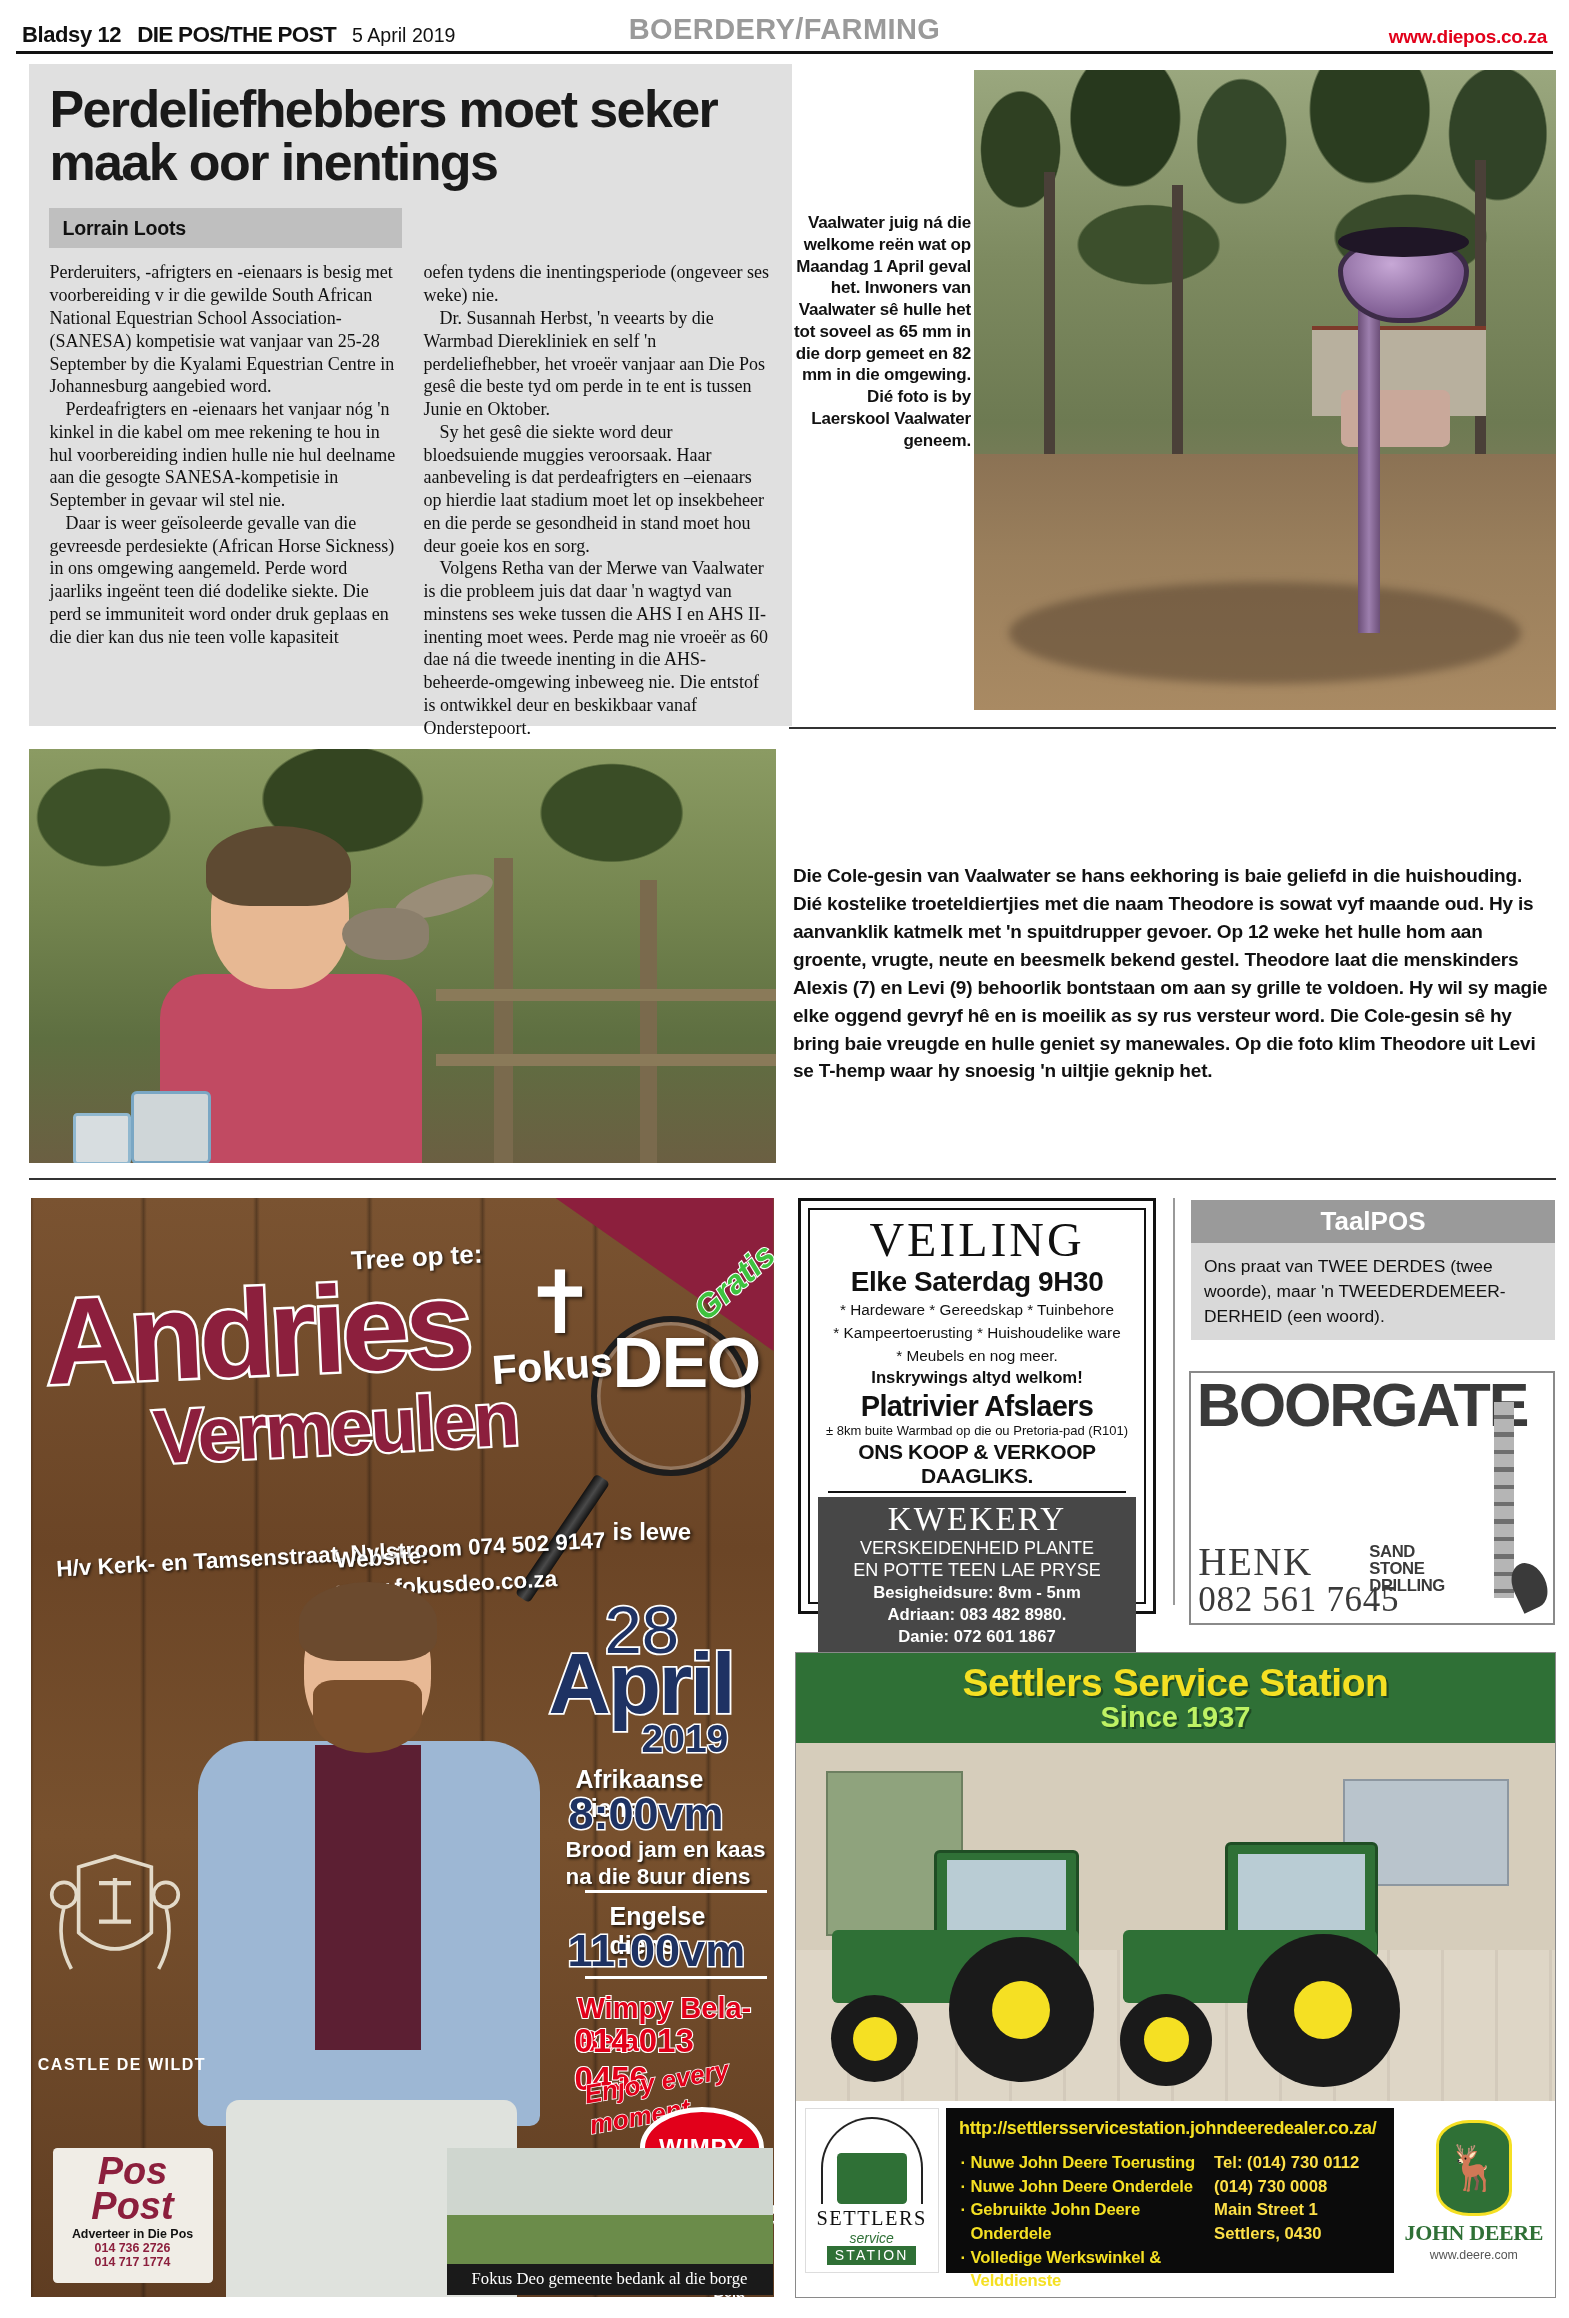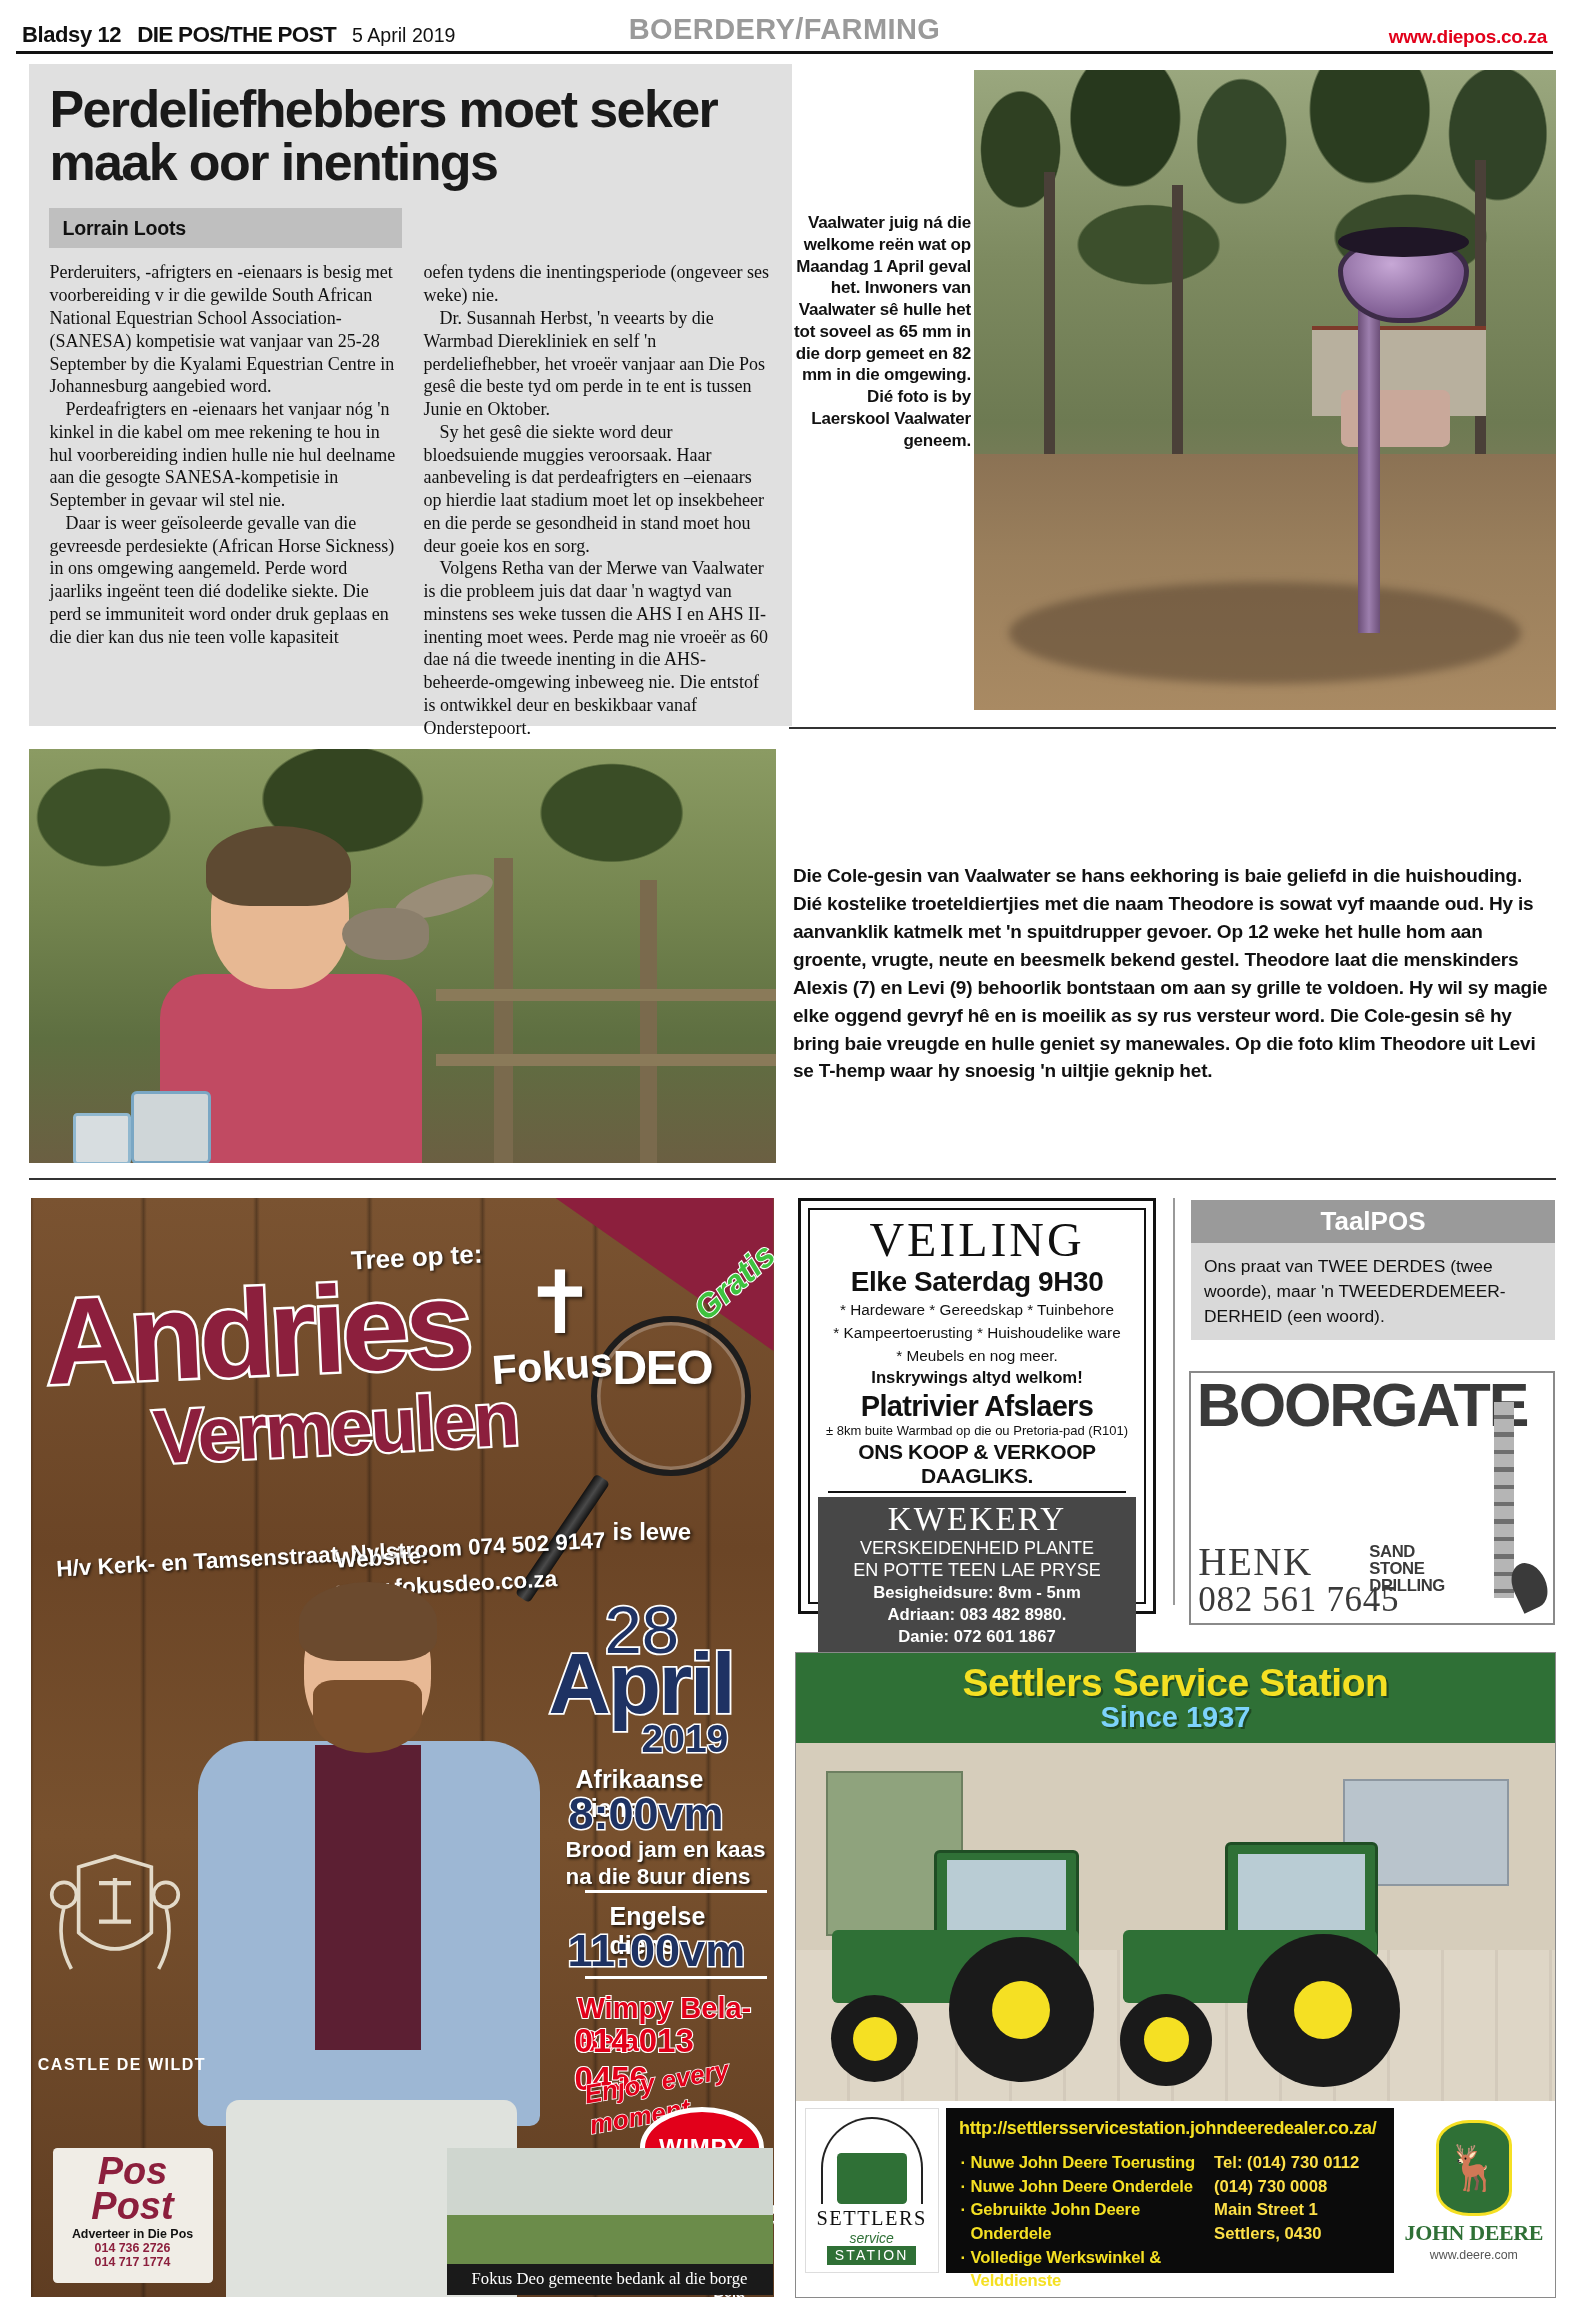--- a/index.html
+++ b/index.html
@@ -154,22 +154,22 @@
   }
   .vermeulen {
     position: absolute; left: 122px; top: 186px; font-size: 76px; font-weight: bold;
     color: #8c1f3d; -webkit-text-stroke: 4.4px #fff; paint-order: stroke fill;
     letter-spacing: -2.2px; transform: rotate(-3deg);
   }
   .cross { position: absolute; left: 493px; top: 61px; color: #fff; font-size: 87px;
     font-weight: 300; line-height: 1; text-shadow: 2.2px 2.2px 3.6px rgba(0,0,0,.6); }
   .fokus { position: absolute; left: 461px; top: 145px; color: #fff; font-weight: bold;
     font-size: 41px; transform: rotate(-4deg); text-shadow: 1.5px 1.5px 2.9px rgba(0,0,0,.6); }
-  .deo { position: absolute; left: 582px; top: 142px; color: #fff; font-weight: bold;
-    font-size: 48px; letter-spacing: -1.5px; text-shadow: 2.2px 2.2px 4.4px rgba(0,0,0,.6); }
+  .deo { position: absolute; left: 582px; top: 125px; color: #fff; font-weight: bold;
+    font-size: 70px; letter-spacing: -1.5px; text-shadow: 2.2px 2.2px 4.4px rgba(0,0,0,.6); }
   .magnifier { position: absolute; left: 560px; top: 118px; width: 160px; height: 160px;
     border: 6.5px solid #1d1d1d; border-radius: 50%; box-shadow: inset 0 0 0 3.6px rgba(255,255,255,.25); }
   .mag-handle { position: absolute; left: 523px; top: 268px; width: 17.4px; height: 145px;
     background: linear-gradient(90deg,#111,#4a4a4a,#111); transform: rotate(34deg); border-radius: 4.4px; }
   .islewe { position: absolute; left: 582px; top: 320px; color: #fff; font-weight: bold;
     font-size: 24px; text-shadow: 2.2px 2.2px 3.6px rgba(0,0,0,.65); }
   .addr1 { position: absolute; left: 25px; top: 342px; color: #fff; font-weight: bold;
     font-size: 22.5px; line-height: 1.35; transform: rotate(-3deg); text-shadow: 1.5px 1.5px 2.9px rgba(0,0,0,.7); }
   .addr2 { position: absolute; left: 305px; top: 342px; color: #fff; font-weight: bold;
     font-size: 22.5px; line-height: 1.35; transform: rotate(-3deg); text-shadow: 1.5px 1.5px 2.9px rgba(0,0,0,.7); }
@@ -281,21 +281,21 @@
     background: repeating-linear-gradient(#b5b5b5 0 13px, #6e6e6e 13px 17.4px); }
   .bg-splash { position: absolute; right: 7.3px; bottom: 14.5px; width: 33px; height: 47px;
     background: #3a3a3a; border-radius: 50% 50% 50% 0; transform: rotate(-25deg); }
 
   
   .ad-settlers { position: absolute; left: 795px; top: 1652px; width: 761px; height: 646px;
     border: 1.5px solid #8a8a8a; background: #fff; overflow: hidden; }
   .st-head { background: #2f7036; padding: 10.2px 0 8.7px; text-align: center; }
   .st-title { color: #f5e023; font-size: 39px; font-weight: bold; letter-spacing: -0.4px;
     text-shadow: 2.2px 2.2px 0 rgba(0,0,0,.35); line-height: 1.0; }
-  .st-since { color: #7dd3fc; font-size: 29px; font-weight: bold;
+  .st-since { color: #bef264; font-size: 29px; font-weight: bold;
     text-shadow: 2.2px 2.2px 0 rgba(0,0,0,.35); line-height: 1.1; }
   .st-photo { position: relative; height: 358px; overflow: hidden;
     background: linear-gradient(#cfc6b4 0 58%, #ded6c6 58% 100%); }
   .st-wall { position: absolute; left: 0; top: 0; width: 100%; height: 58%; background: #d6cdbb; }
   .st-door { position: absolute; left: 4%; top: 8%; width: 18%; height: 46%; background: #8fa37d; border: 2.9px solid #6d7f60; }
   .st-win { position: absolute; right: 6%; top: 10%; width: 22%; height: 30%; background: #b9c4cc; border: 2.9px solid #8d97a0; }
   .st-floor { position: absolute; left: 0; bottom: 0; width: 100%; height: 42%;
     background: repeating-linear-gradient(90deg,#ded6c6 0 51px,#d3cabb 51px 54px); }
   .tractor { position: absolute; bottom: 33px; }
   .tr-body { position: absolute; background: #2f7036; border-radius: 5.8px; }

